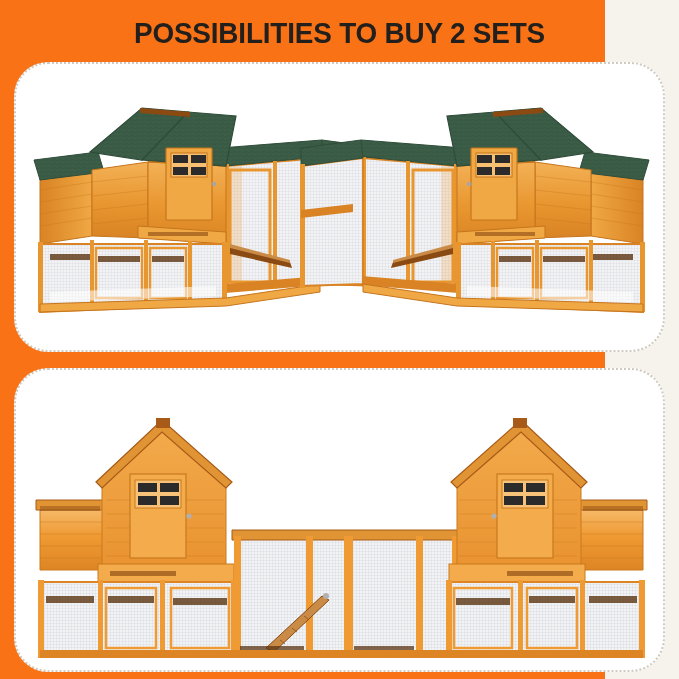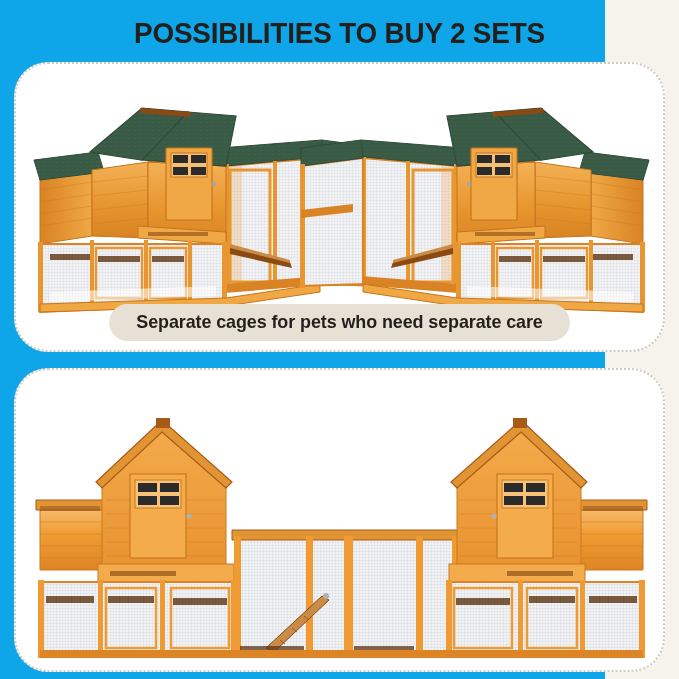--- a/index.html
+++ b/index.html
@@ -2,21 +2,21 @@
 <html><head>
 <meta charset="utf-8">
 <style>
   * { box-sizing: border-box; margin: 0; padding: 0; }
   html, body {
     width: 679px; height: 679px;
     background: #f6f2ec;
     font-family: "Liberation Sans", sans-serif;
     overflow: hidden;
   }
-  .page { position: relative; width: 605px; height: 679px; background: #0ea5e9; }
+  .page { position: relative; width: 605px; height: 679px; background: #f97316; }
 
   .title {
     position: absolute; top: 16px; left: 0; width: 679px;
     text-align: center;
     font-size: 30px; font-weight: bold;
     letter-spacing: -0.2px;
     color: #231f1c;
     font-family: "Liberation Sans", sans-serif;
     transform: scaleX(0.93);
     white-space: nowrap;
@@ -236,23 +236,20 @@
             <rect x="20" y="168" width="40" height="6" fill="#5b3413" opacity="0.8"></rect>
             <rect x="68" y="170" width="42" height="6" fill="#5b3413" opacity="0.8"></rect>
             <rect x="122" y="170" width="32" height="6" fill="#5b3413" opacity="0.8"></rect>
             <polygon points="10,218 196,212 290,198 290,206 196,220 10,226" fill="#f0a845" stroke="#c6751c" stroke-width="1"></polygon>
             <polygon points="20,206 186,200 186,210 20,216" fill="#ffffff" opacity="0.55"></polygon>
           </g>
         </g>
       </svg>
     </div>
 
-    <div class="caption-wrap cap-top">
-      <span class="caption">Separate cages for pets who need separate care</span>
-    </div>
   </div>
 
   <div class="panel panel-bottom">
     <div class="scene">
       <svg viewBox="0 0 651 304" width="651" height="304" xmlns="http://www.w3.org/2000/svg">
         <defs>
           <pattern id="meshB" width="3" height="3" patternUnits="userSpaceOnUse">
             <rect width="3" height="3" fill="#f2f3f5"></rect>
             <path d="M0 0 H3 M0 0 V3" stroke="#c6c9cf" stroke-width="0.5"></path>
           </pattern>

